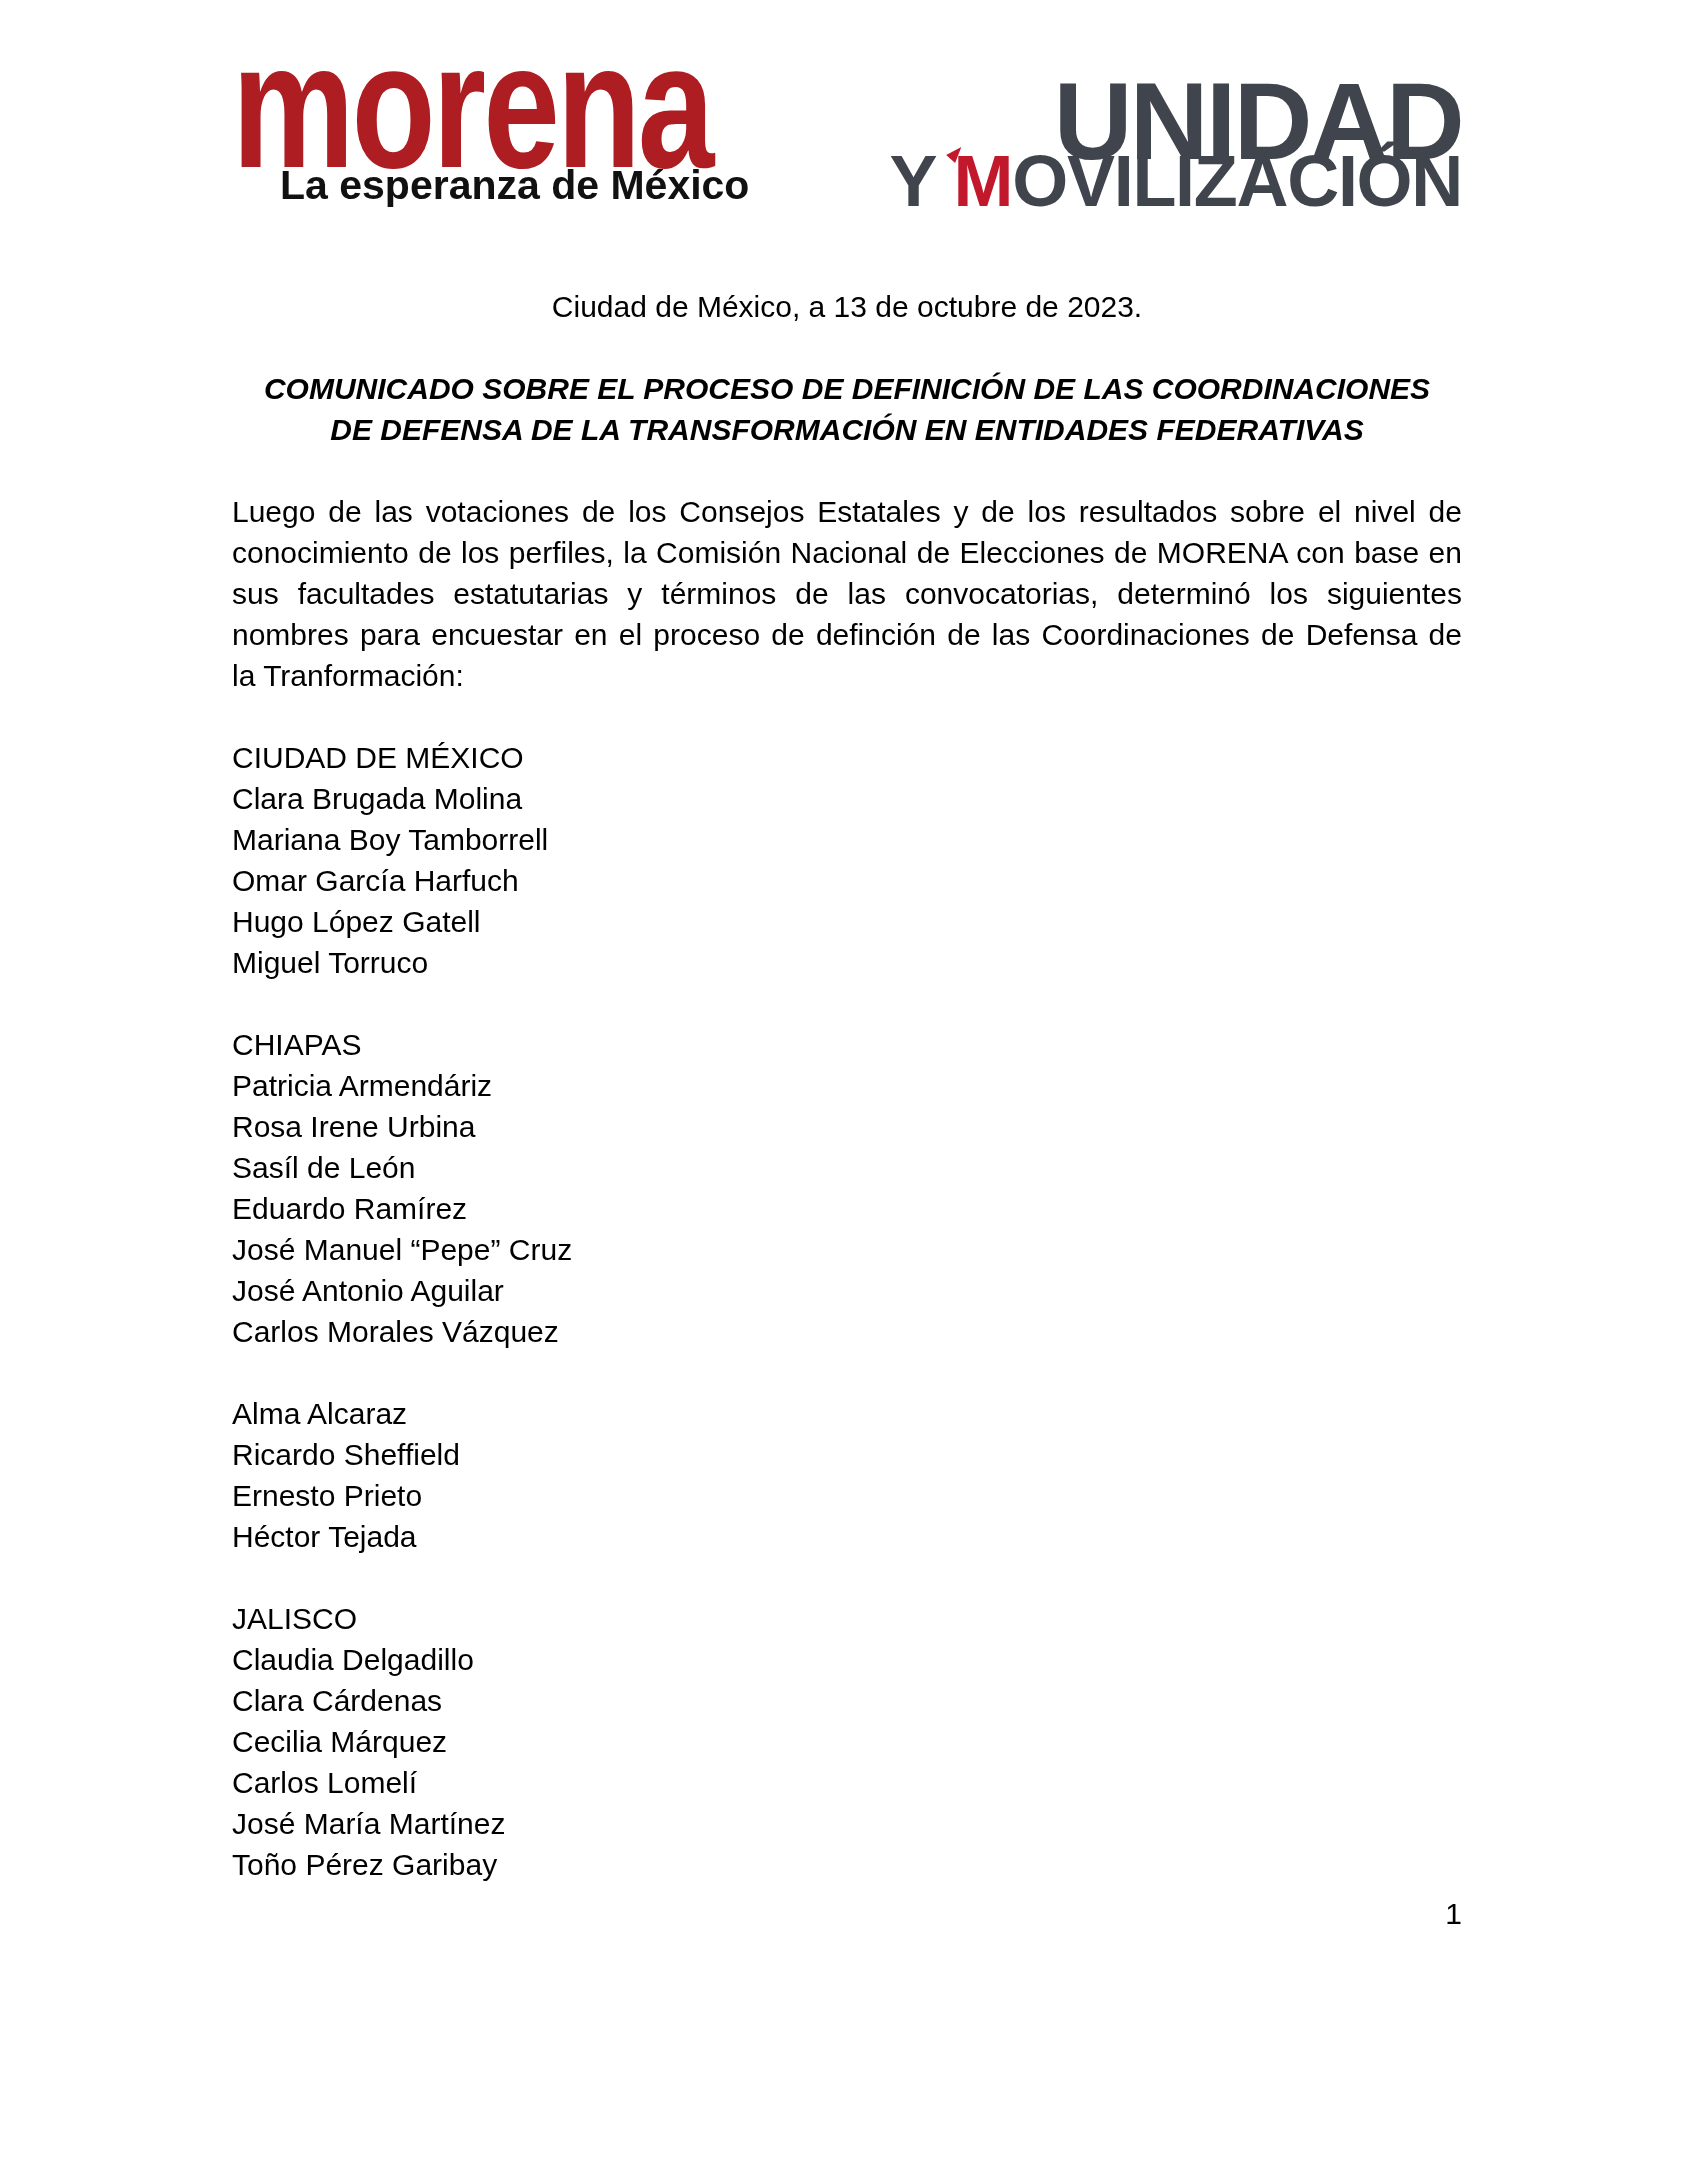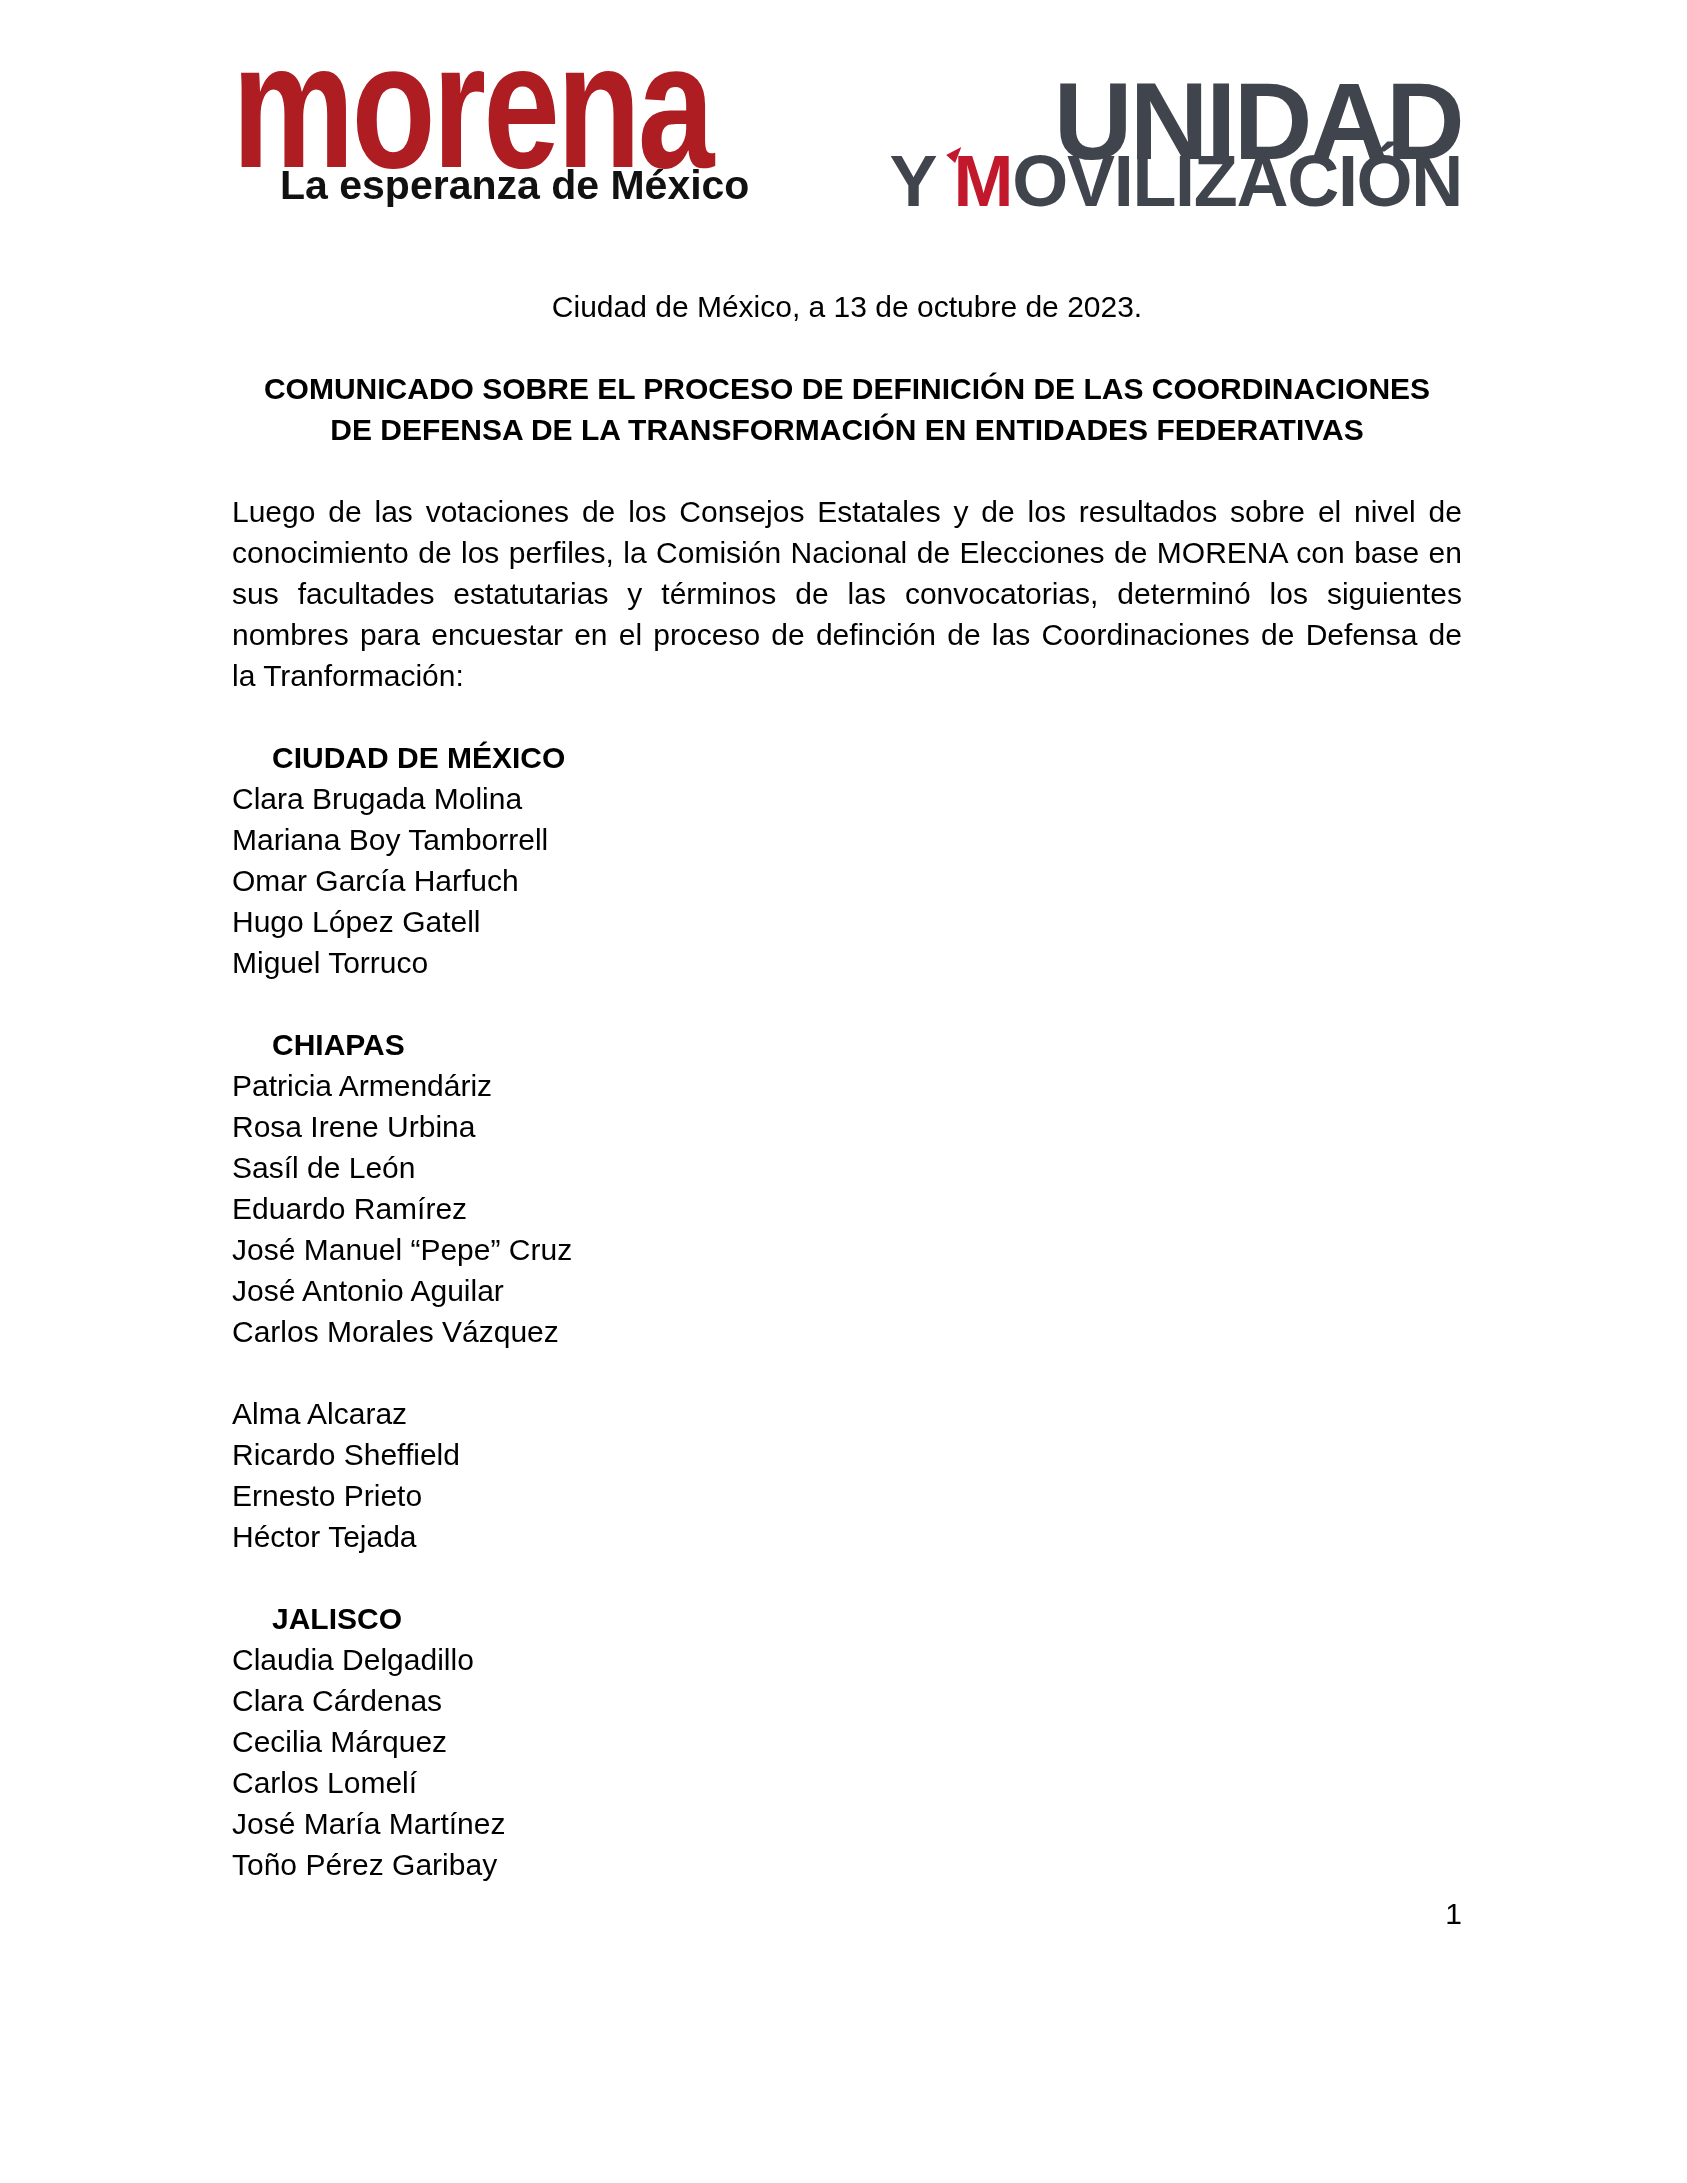--- a/index.html
+++ b/index.html
@@ -46,25 +46,25 @@
     position:absolute;left:-3.3px;top:-10px;
     width:0;height:0;
     border-left:6.6px solid transparent;
     border-right:6.6px solid transparent;
     border-bottom:16.5px solid var(--unidad-red,#C2182C);
     transform:rotate(42deg);
   }
   
   .date{text-align:center;white-space:nowrap;}
   .spacer{height:41px;}
-  .title{font-weight:bold;text-align:center;}
+  .title{font-weight:bold;text-align:center;font-style:italic;}
   .title div{white-space:nowrap;}
   .intro .jline{text-align:justify;text-align-last:justify;}
   section{margin-top:41px;}
-  .heading{font-weight:bold;white-space:nowrap;margin-left:40px;}
+  .heading{font-weight:normal;white-space:nowrap;}
   .name{white-space:nowrap;}
   .pagenum{margin-top:8px;text-align:right;white-space:nowrap;}
 </style>
 </head>
 <body>
 
 <div class="page">
 
   <header>
     <div class="morena-word">morena</div>

